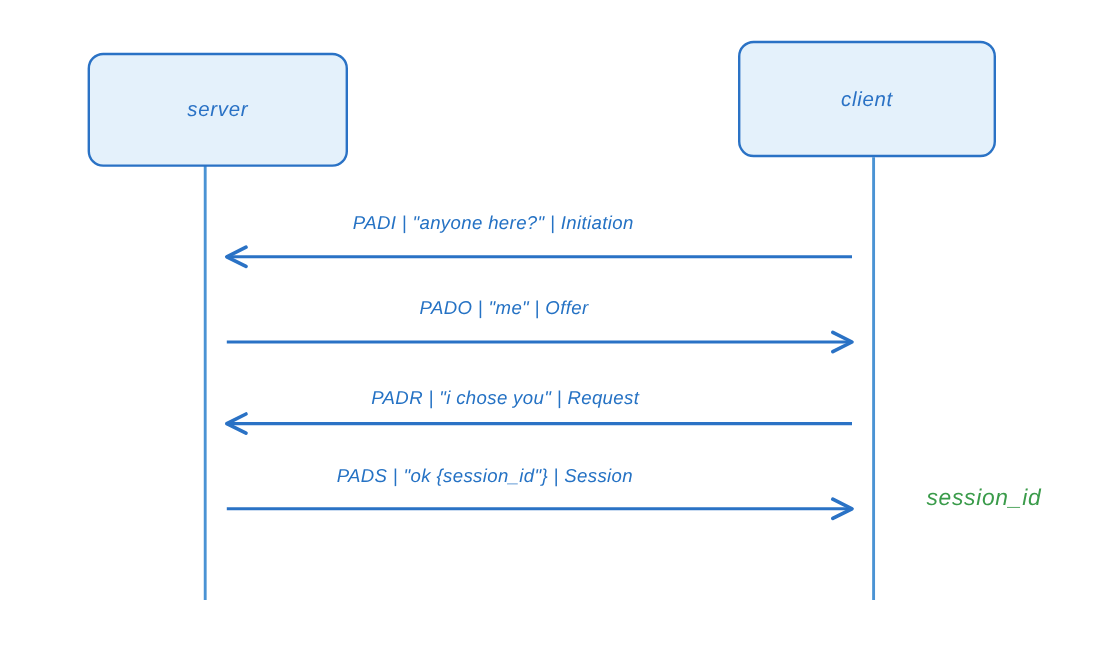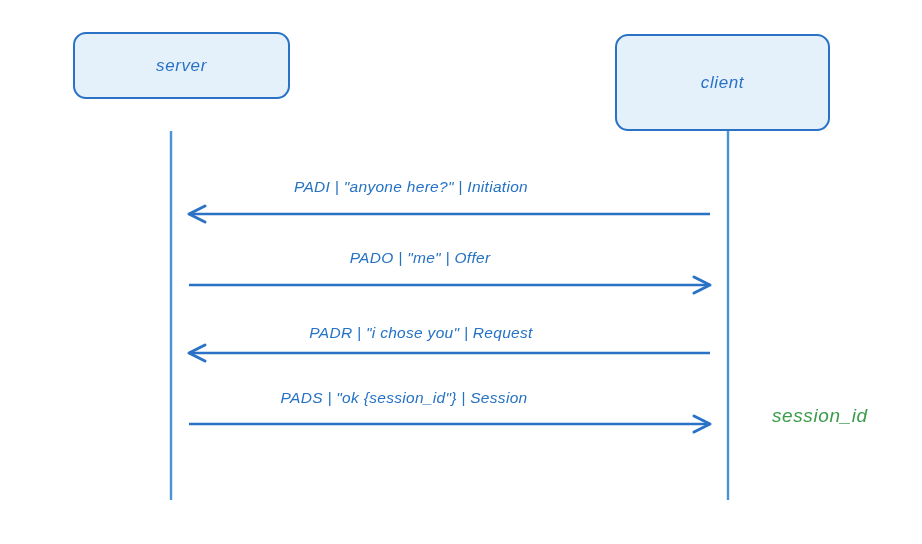--- a/index.html
+++ b/index.html
@@ -88,21 +88,21 @@
           <line x1="710" x2="189" y1="353" y2="353" stroke="#2a72c5" stroke-width="2.6" stroke-linecap="butt"></line>
           <path d="M 205 345 L 189 353 L 205 361" fill="none" stroke="#2a72c5" stroke-width="3" stroke-linecap="round" stroke-linejoin="round"></path>
         </g>
         <g>
           <line x1="189" x2="710" y1="424" y2="424" stroke="#2a72c5" stroke-width="2.6" stroke-linecap="butt"></line>
           <path d="M 694 416 L 710 424 L 694 432" fill="none" stroke="#2a72c5" stroke-width="3" stroke-linecap="round" stroke-linejoin="round"></path>
         </g>
       </g>
   </svg>
 
-  <div class="participant-box" id="participant-server" style="left: 73px; top: 32px; width: 217px; height: 67px; background: rgb(228, 241, 251); border-color: rgb(42, 114, 197);">
+  <div class="participant-box" id="participant-server" style="left: 73px; top: 44px; width: 217px; height: 95px; background: rgb(228, 241, 251); border-color: rgb(42, 114, 197);">
     <span class="participant-label">server</span>
   </div>
 
   <div class="participant-box" id="participant-client" style="left: 615px; top: 34px; width: 215px; height: 97px; background: rgb(228, 241, 251); border-color: rgb(42, 114, 197);">
     <span class="participant-label">client</span>
   </div>
 
   <div class="msg-label" id="msg-label-0" style="left: 411px; top: 178px;">PADI | "anyone here?" | Initiation</div>
   <div class="msg-label" id="msg-label-1" style="left: 420px; top: 249px;">PADO | "me" | Offer</div>
   <div class="msg-label" id="msg-label-2" style="left: 421px; top: 324px;">PADR | "i chose you" | Request</div>

